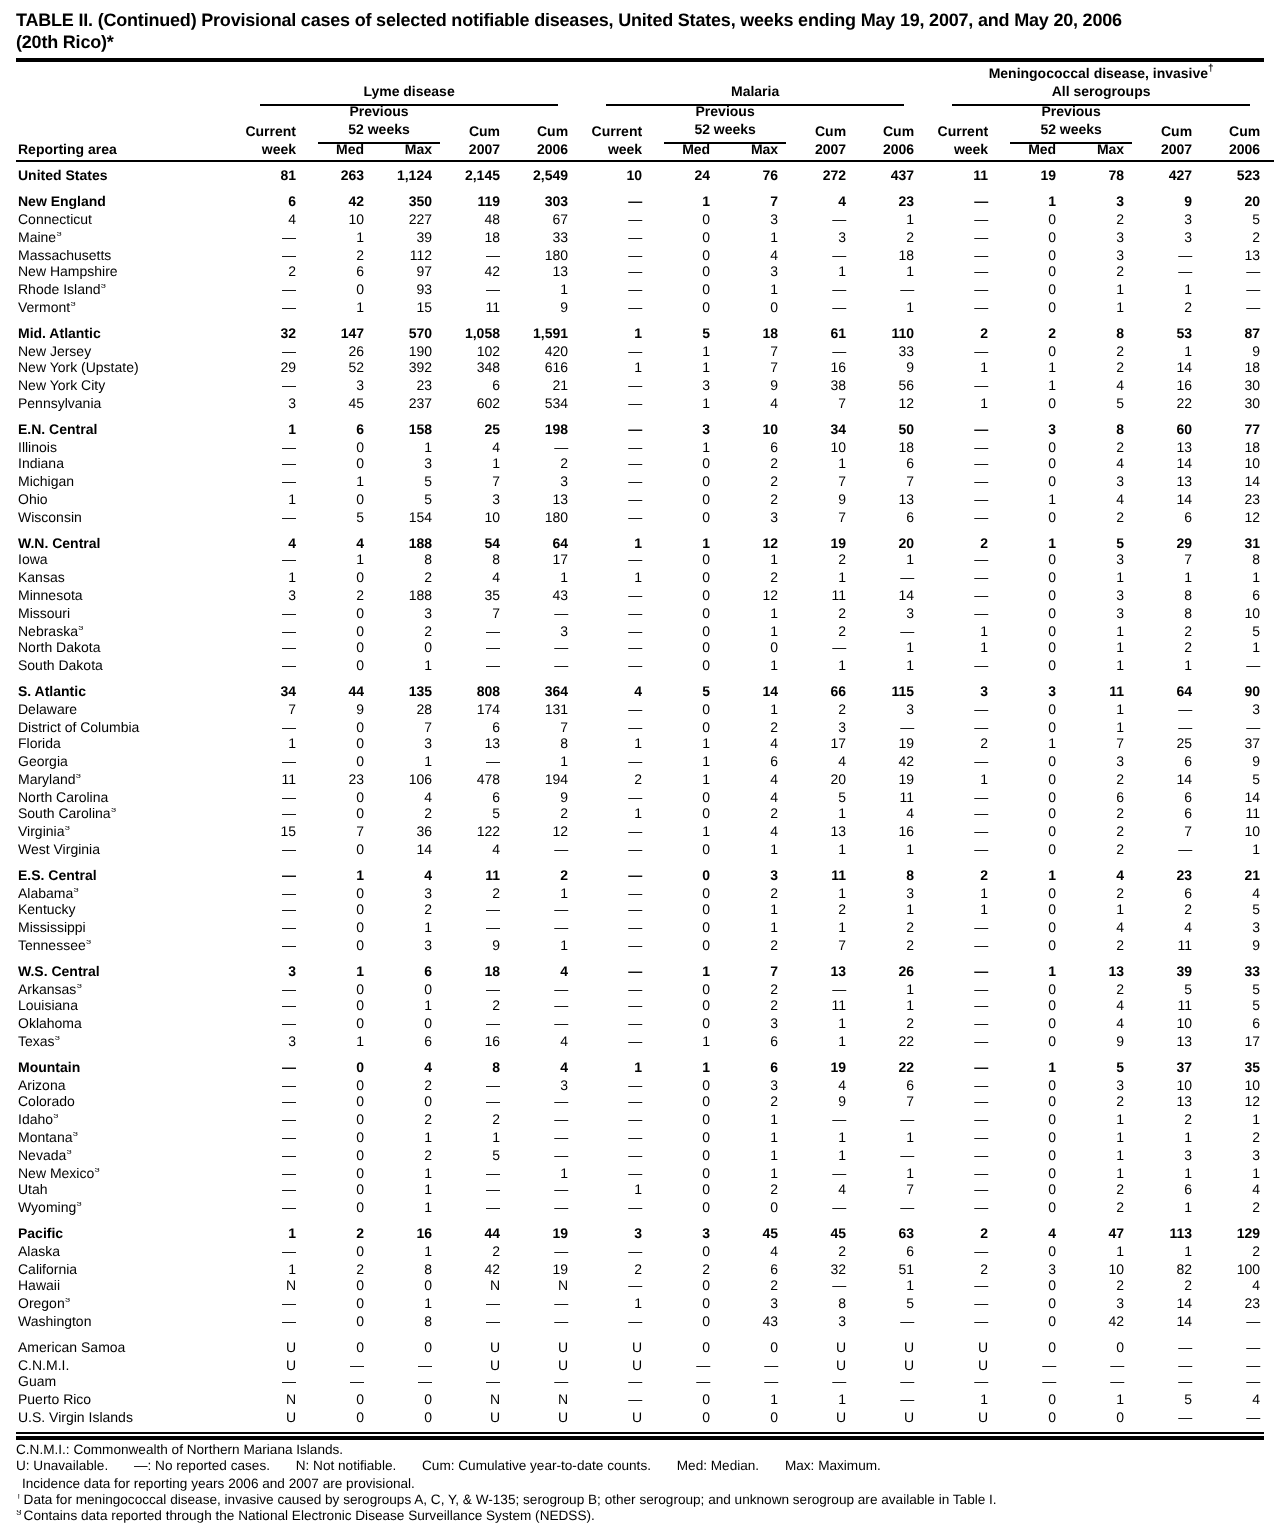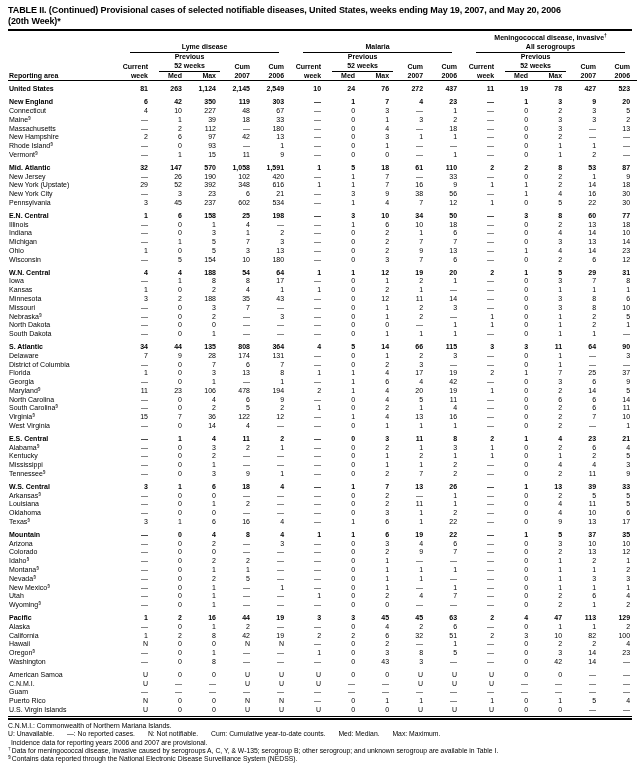--- a/index.html
+++ b/index.html
@@ -38,21 +38,21 @@
   .fn-legend span { margin-right:11px; }
   .fn sup { margin-right:1px; }
 </style>
 </head>
 <body>
 
 <div class="page">
 
   <div class="title">
     <span>TABLE II. (Continued) Provisional cases of selected notifiable diseases, United States, weeks ending May 19, 2007, and May 20, 2006</span><br>
-    <span>(20th Week)*</span>
+    <span>(20th Rico)*</span>
   </div>
 
   <table>
     <colgroup>
       <col class="c-area">
       <col class="c-cw">
         <col class="c-n">
         <col class="c-n">
         <col class="c-n">
         <col class="c-n">

